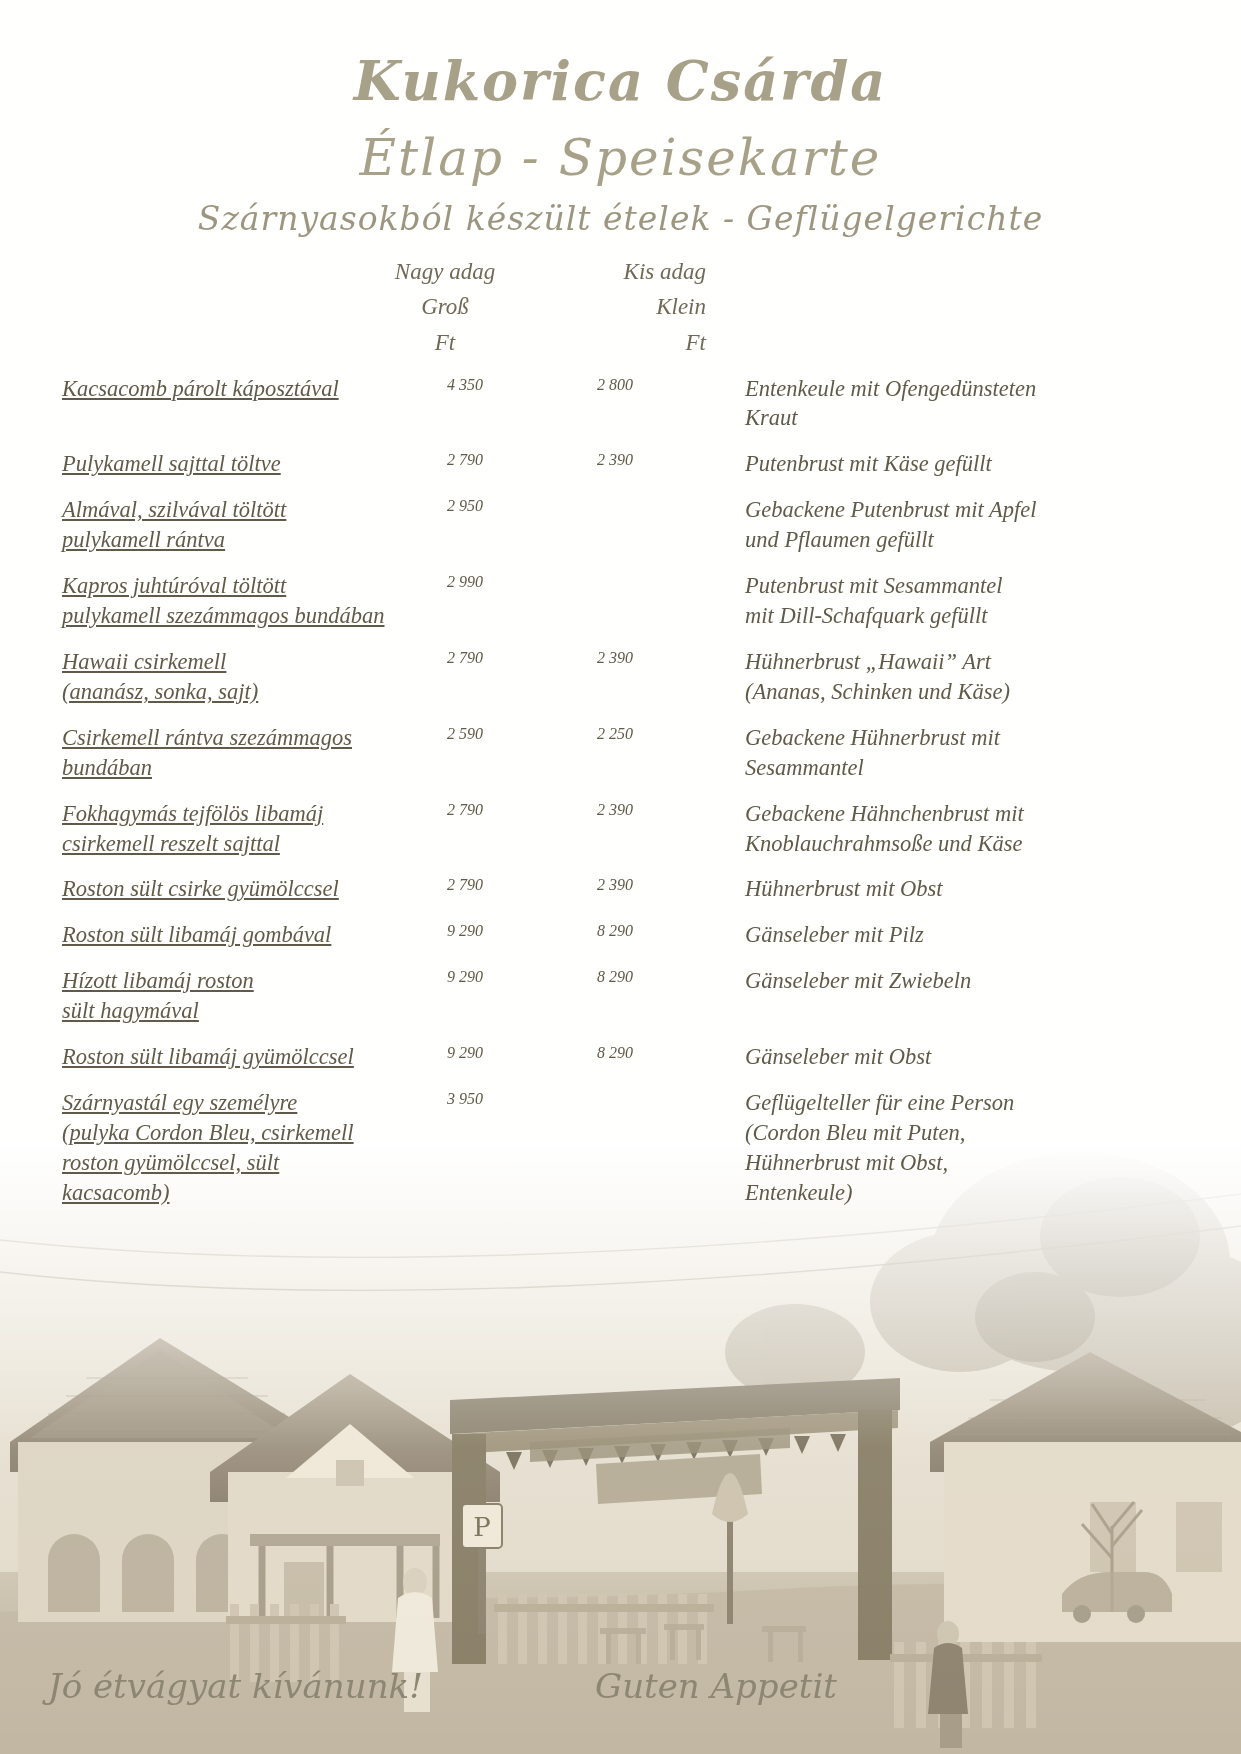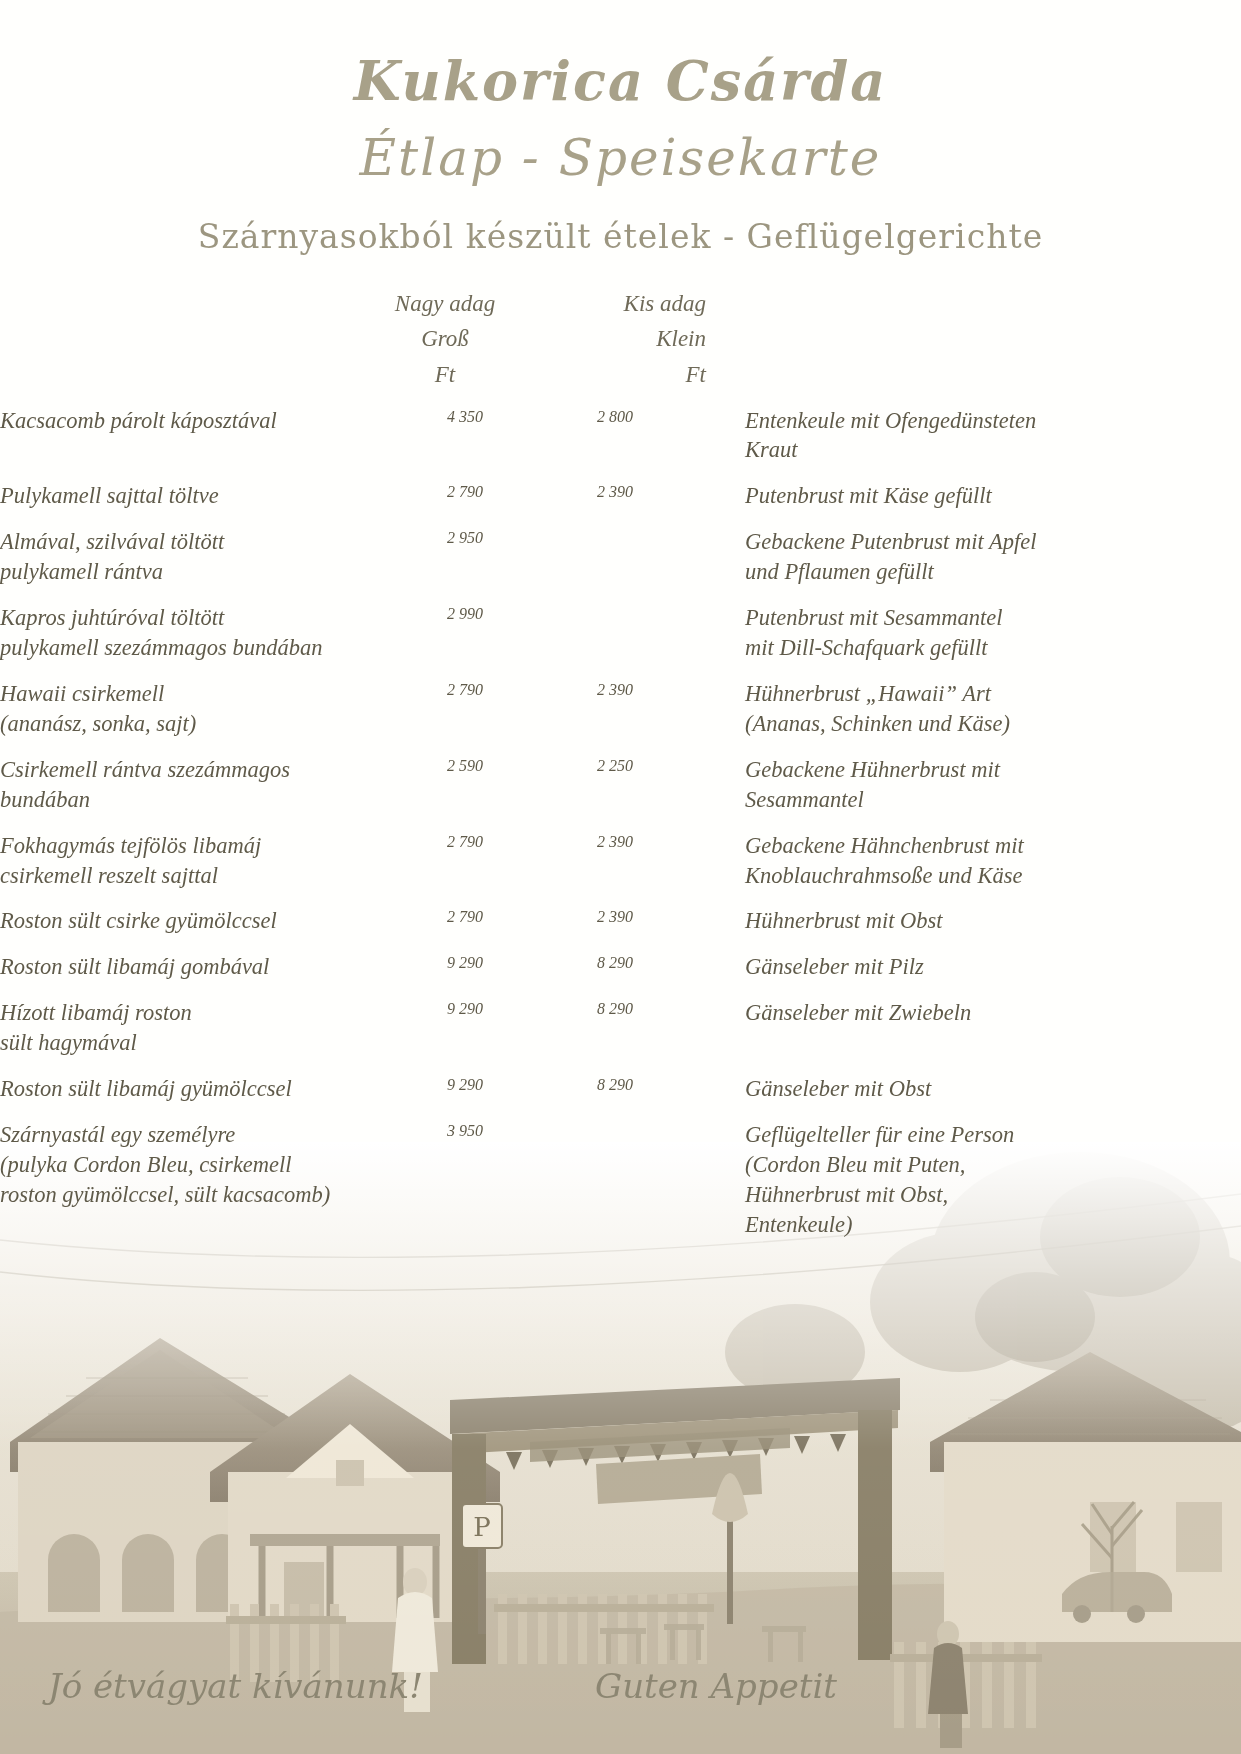--- a/index.html
+++ b/index.html
@@ -39,30 +39,31 @@
     font-style: italic;
     font-size: 50px;
     letter-spacing: 2px;
     color: #a8a189;
     line-height: 1.3;
     margin-top: 10px;
     font-weight: normal;
   }
   .section-title {
     font-family: "DejaVu Serif", serif;
+    font-style: italic;
     font-size: 33px;
     color: #9c9680;
-    margin-top: 26px;
+    margin-top: 8px;
     letter-spacing: 1px;
   }
 
   
   .col-heads {
     position: relative;
-    margin-top: 30px;
+    margin-top: 16px;
     height: 110px;
   }
   .col-head {
     position: absolute;
     text-align: center;
     font-style: italic;
     font-size: 23px;
     color: #6f6a58;
     line-height: 1.55;
     width: 200px;
@@ -76,24 +77,26 @@
     margin-top: 10px;
     padding: 0 0 0 0;
   }
   .row {
     display: flex;
     align-items: flex-start;
     margin-bottom: 16px;
   }
   .cell-hu {
     width: 390px;
+    padding-left: 62px;
     font-style: italic;
     font-size: 22.5px;
     line-height: 1.33;
     color: #5f5a49;
+    text-decoration: underline;
   }
   .cell-price {
     width: 150px;
     text-align: center;
     font-style: italic;
     font-size: 16px;
     color: #5f5a49;
     line-height: 1.33;
     white-space: nowrap;
   }

